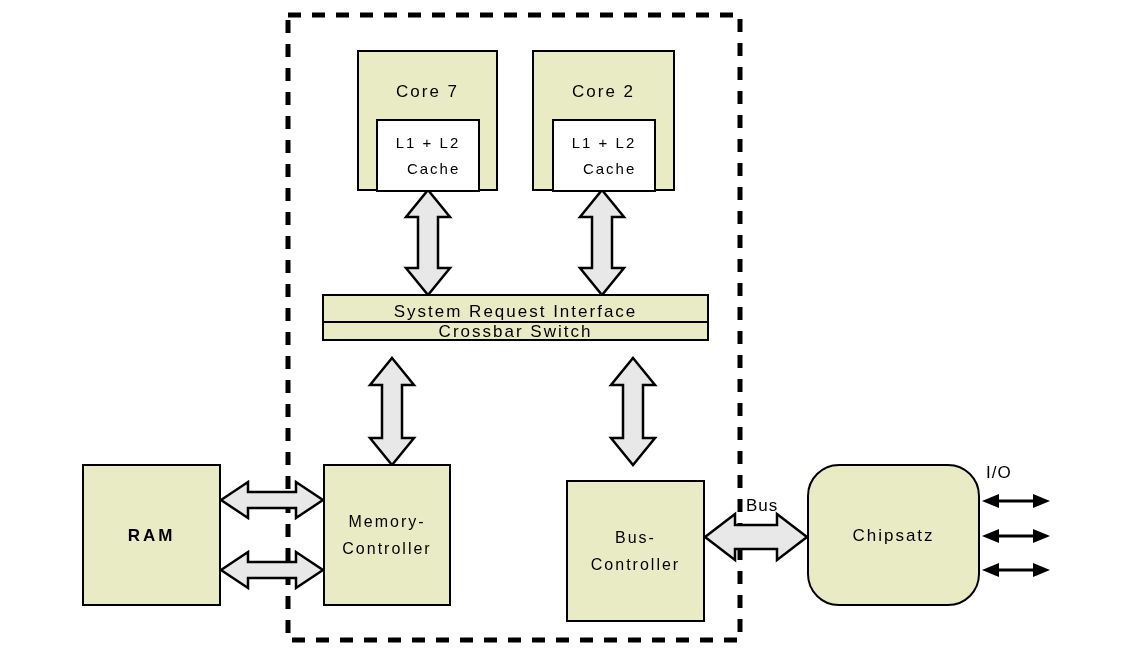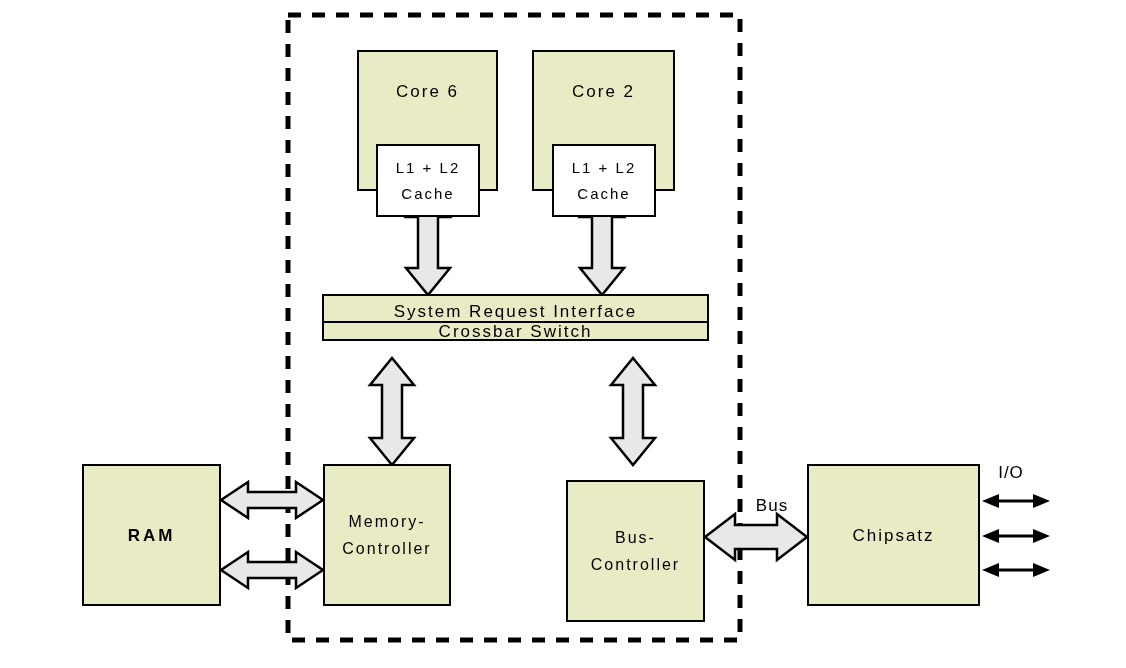--- a/index.html
+++ b/index.html
@@ -61,35 +61,33 @@
     font-size: 17px;
   }
   .cache-box {
     position: absolute;
     box-sizing: border-box;
     background: var(--cache-fill, #ffffff);
     border: 2.5px solid var(--line, #000);
     display: flex;
     align-items: center;
     justify-content: center;
-    text-align: center;
+    text-align: right;
     font-size: 15px;
     letter-spacing: 2px;
     line-height: 26px;
-    margin-top: 25px;
   }
   .bus-bar {
     font-size: 17px;
     letter-spacing: 2px;
   }
   .float-label {
     position: absolute;
     font-size: 17px;
     letter-spacing: 1px;
-    text-align: center;
   }
 </style>
 </head>
 <body>
 
 <div id="canvas">
 
   <svg id="arrow-layer" viewBox="0 0 1126 668" xmlns="http://www.w3.org/2000/svg">
 
     <rect class="boundary" x="288" y="15" width="452" height="625"></rect>
@@ -119,21 +117,21 @@
       <polygon class="thin-arrow-head" points="1050,536 1033,529 1033,543"></polygon>
     </g>
     <g>
       <line class="thin-arrow-line" x1="996" y1="570" x2="1036" y2="570"></line>
       <polygon class="thin-arrow-head" points="982,570 999,563 999,577"></polygon>
       <polygon class="thin-arrow-head" points="1050,570 1033,563 1033,577"></polygon>
     </g>
   </svg>
 
   <div class="box core-box" style="left:357px; top:50px; width:141px; height:141px;">
-    <span>Core 6</span>
+    <span>Core 7</span>
   </div>
   <div class="cache-box" style="left:376px; top:119px; width:104px; height:73px;">
     <span>
       <span>L1 + L2</span><br>
       <span>Cache</span>
     </span>
   </div>
 
   <div class="box core-box" style="left:532px; top:50px; width:143px; height:141px;">
     <span>Core 2</span>
@@ -164,21 +162,21 @@
     </span>
   </div>
 
   <div class="box" style="left:566px; top:480px; width:139px; height:142px;">
     <span>
       <span>Bus-</span><br>
       <span>Controller</span>
     </span>
   </div>
 
-  <div class="box" style="left:807px; top:464px; width:173px; height:142px; font-size:17px;">
+  <div class="box" style="left:807px; top:464px; width:173px; height:142px; font-size:17px;border-radius:32px;">
     <span>Chipsatz</span>
   </div>
 
   <div class="float-label" style="left:746px; top:496px; width:52px;">Bus</div>
 
   <div class="float-label" style="left:986px; top:463px; width:50px;">I/O</div>
 
 </div>
 
 </body></html>

